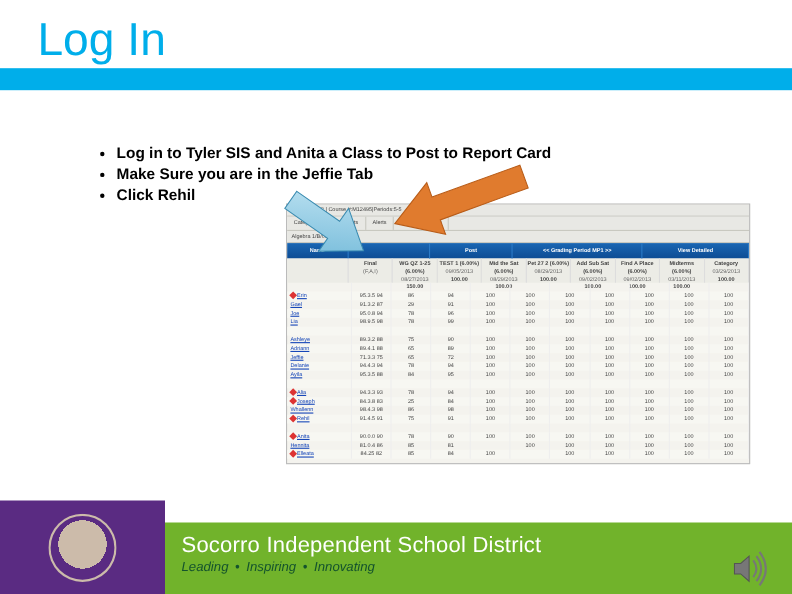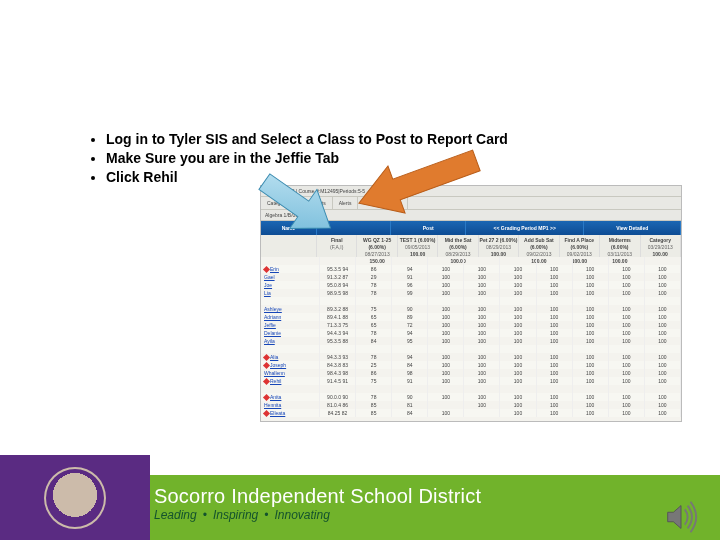--- a/index.html
+++ b/index.html
@@ -29,35 +29,39 @@
   .shot .row .c{flex:1;border-right:1px solid #eee;text-align:center}
   .shot .row .namec{flex:0 0 55px;text-align:left;padding-left:3px;color:#1646b8;text-decoration:underline}
   .shot .row .dia{display:inline-block;width:5px;height:5px;background:#d33;transform:rotate(45deg);margin-right:1px;vertical-align:middle}
   
   .blueArrow{position:absolute;left:248px;top:156px;width:95px;height:95px;pointer-events:none}
   .orangeArrow{position:absolute;left:350px;top:146px;width:140px;height:70px;pointer-events:none}
   
   .footer{position:absolute;left:0;bottom:0;width:720px;height:85px;background:#fff}
   .footer .purple{position:absolute;left:0;bottom:0;width:150px;height:85px;background:#5a2b82;display:flex;align-items:center;justify-content:center}
   .seal{width:62px;height:62px;border-radius:50%;background:radial-gradient(circle at 50% 45%,#cba 0 22px,#5a2b82 22px 31px);box-shadow:0 0 0 2px #cba inset}
-  .footer .greenblock{position:absolute;left:150px;bottom:0;width:570px;height:65px;background:#71b32b;color:#fff;padding-left:4px;box-sizing:border-box}
+  .footer .greenblock{position:absolute;left:150px;bottom:0;width:570px;height:65px;background:#71b32b;color:#fff;padding-left:15px;box-sizing:border-box}
   .greenblock .district{font-size:20px;padding-top:10px;font-weight:400;letter-spacing:.2px}
   .greenblock .tag{font-size:12px;font-style:italic;color:#14532d;margin-top:0}
   .greenblock .tag .dot{margin:0 6px}
   .speaker{position:absolute;right:20px;bottom:4px;width:38px;height:38px}
   .speaker svg{width:38px;height:38px}
 </style>
 </head>
 <body>
 
 <div class="slide">
 
+  <div class="titlebar">
+    <div class="bluebar"></div>
+    <h1>Log In</h1>
+  </div>
 
   <ul class="bullets">
-    <li>Log in to Tyler SIS and Select a Class to Post to Report Card</li>
+    <li>Log in to Tyler SIS and Anita a Class to Post to Report Card</li>
     <li>Make Sure you are in the Jeffie Tab</li>
     <li>Click Rehil</li>
   </ul>
 
   <div class="shot">
     <div class="hdr1">MHS - MHS2 | Course #:M12495|Periods:5-5</div>
     <div class="hdr2">
       <span>Categories &amp; Assignments</span>
       <span>Alerts</span>
       <span>Grade Reporting</span>

